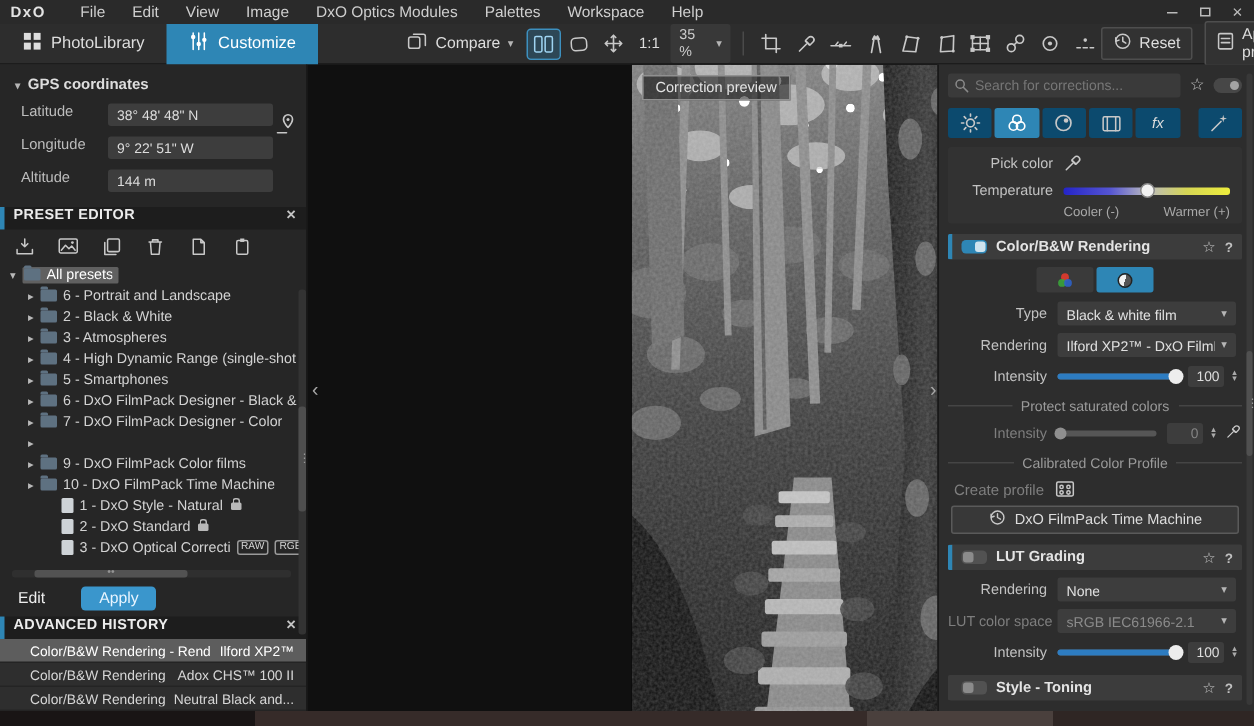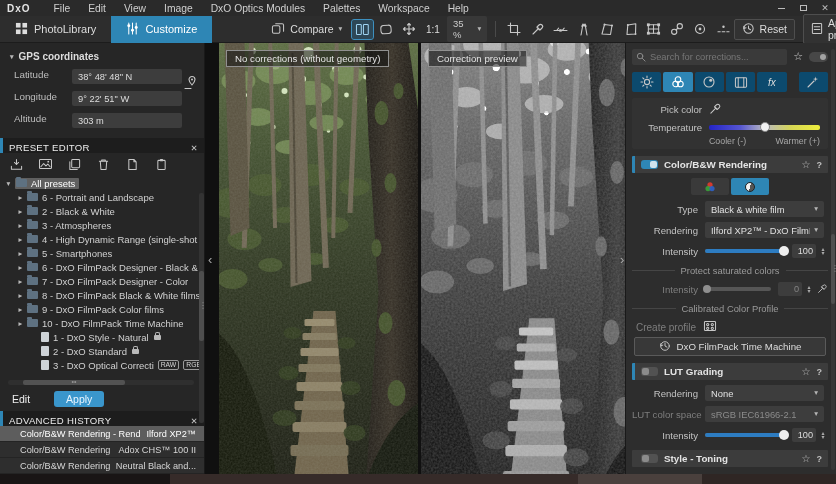--- a/index.html
+++ b/index.html
@@ -42,21 +42,21 @@
 
   
   .gpshead{display:flex;align-items:center;gap:5px;padding:8px 0 7px 10px;font-weight:bold;font-size:10px;color:#ddd}
   .disc{font-size:7px;color:#b5b5b5}
   .gps-row{display:flex;align-items:flex-start;height:17px;margin:0 0 5px 14px}
   .gps-label{width:58px;color:#bdbdbd;font-size:9.8px}
   .gps-value{width:110px;height:15px;background:#3d3d3d;border-radius:2px;color:#ddd;font-size:9.3px;display:flex;align-items:center;padding-left:6px}
   .pinwrap{position:absolute;right:8px;top:32px}
 
   
-  .ptitle{height:15px;background:#1d1d1d;border-left:3px solid #2e86b5;display:flex;align-items:flex-end;padding:0 6px;font-weight:normal;font-size:9.6px;letter-spacing:.3px;color:#ececec;flex:none}
+  .ptitle{height:15px;background:#1d1d1d;border-left:3px solid #2e86b5;display:flex;align-items:flex-start;padding:0 6px;font-weight:bold;font-size:9.6px;letter-spacing:.3px;color:#ececec;flex:none}
   .ptitle .x{margin-left:auto;color:#c5c5c5;font-size:8.5px}
 
   
   .picons{display:flex;gap:13px;align-items:center;padding:4px 0 3px 8px;flex:none}
   .picons .pib{width:16px;height:14px;display:flex;align-items:center;justify-content:center}
   .tree{flex:1;min-height:0;overflow:hidden;padding-top:2px}
   .tree-row{display:flex;align-items:center;height:14px;white-space:nowrap;overflow:hidden;font-size:9.5px;color:#d2d2d2}
   .tri{width:9px;font-size:7.5px;color:#b8b8b8;flex:none;text-align:center;margin-right:2px}
   .hl{display:flex;align-items:center;min-width:0}
   .hl.selhl{background:#606060;color:#fff;padding:0 4px 0 1px;border-radius:1px}
@@ -435,21 +435,21 @@
             <span class="gps-value">38° 48' 48" N</span>
           </div>
 
           <div class="gps-row">
             <span class="gps-label">Longitude</span>
             <span class="gps-value">9° 22' 51" W</span>
           </div>
 
           <div class="gps-row">
             <span class="gps-label">Altitude</span>
-            <span class="gps-value">303 m</span>
+            <span class="gps-value">144 m</span>
           </div>
         </div>
       <span class="pinwrap"><svg class="ic" width="13" height="15" viewBox="0 0 13 15">
             <path d="M2,13.5 H8"></path>
             <path d="M9,1.5 a3,3 0 0 1 3,3 c0,2.2 -3,5.5 -3,5.5 c0,0 -3,-3.3 -3,-5.5 a3,3 0 0 1 3,-3 Z"></path>
             <circle cx="9" cy="4.6" r="1" fill="#c8c8c8" stroke="none"></circle>
           </svg></span>
 
       <div class="ptitle" style="margin-top:3px">
         <span>PRESET EDITOR</span>
@@ -560,24 +560,20 @@
             <span class="tri">▸</span>
             <span class="hl">
               <span class="fic folder"></span>
               <span class="tlabel">7 - DxO FilmPack Designer - Color</span>
             </span>
 
           </div>
 
           <div class="tree-row" style="padding-left: 16px;">
             <span class="tri">▸</span>
-            <span class="hl">
-              <span class="fic folder"></span>
-              <span class="tlabel">8 - DxO FilmPack Black &amp; White films</span>
-            </span>
 
           </div>
 
           <div class="tree-row" style="padding-left: 16px;">
             <span class="tri">▸</span>
             <span class="hl">
               <span class="fic folder"></span>
               <span class="tlabel">9 - DxO FilmPack Color films</span>
             </span>
 
@@ -652,26 +648,20 @@
           </div>
 
           <div class="hist-row">
             <span class="hist-action">Color/B&amp;W Rendering...</span>
             <span class="hist-value">Neutral Black and...</span>
           </div>
         </div>
     </aside>
 
     <section class="center">
-      <div class="pane pl">
-        <svg>
-            <use href="#forest"></use>
-          </svg>
-        <span class="pane-label">No corrections (without geometry)</span>
-      </div>
       <div class="pane pr">
         <svg>
             <use href="#forest"></use>
           </svg>
         <span class="pane-label">Correction preview</span>
       </div>
       <span class="chev cl">‹</span>
       <span class="chev cr">›</span>
     </section>
 

